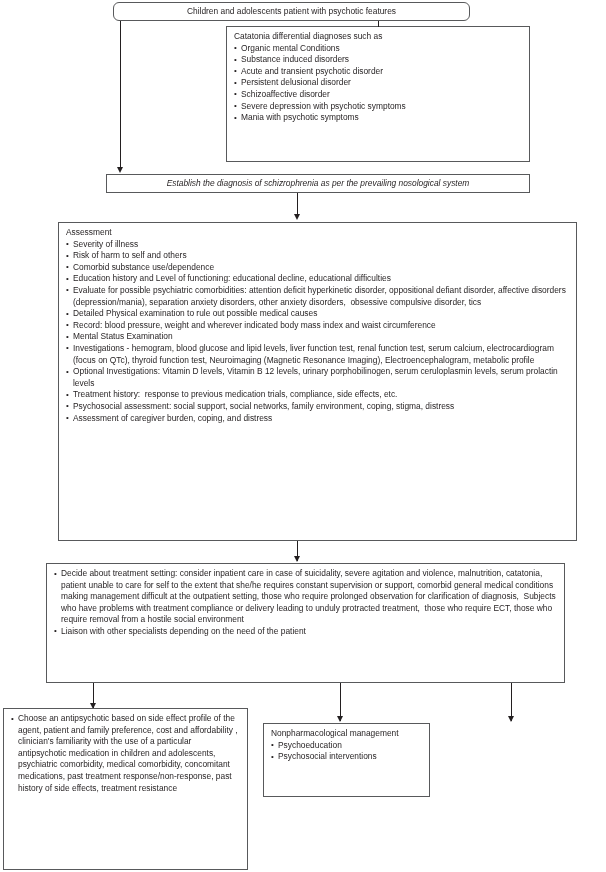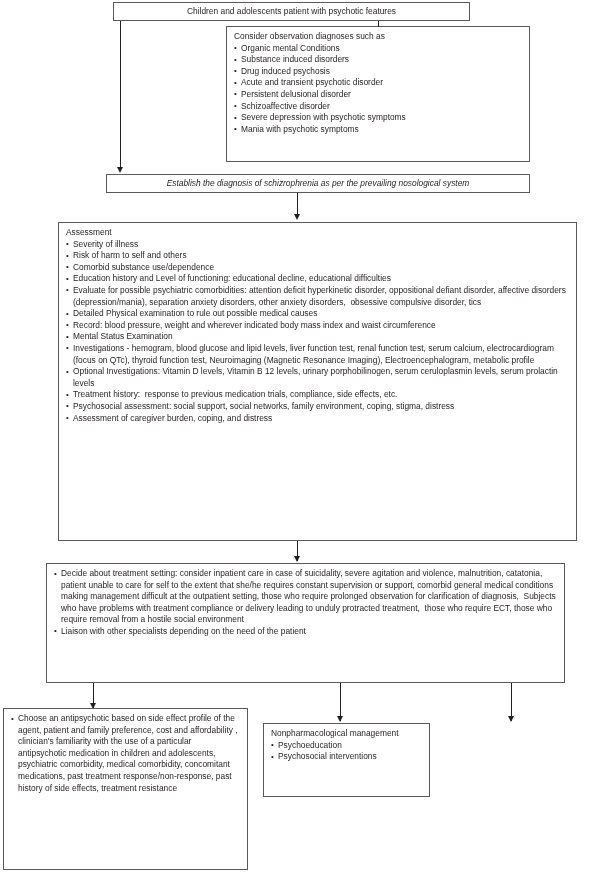--- a/index.html
+++ b/index.html
@@ -66,30 +66,29 @@
     border-left: 3.5px solid transparent;
     border-right: 3.5px solid transparent;
     border-top: 6px solid #231f20;
   }
 </style>
 </head>
 <body>
 
 <div id="canvas">
 
-  <div class="box center-text" style="left:113px; top:2px; width:357px; height:19px;">
+  <div class="box center-text" style="left:113px; top:2px; width:357px; height:19px;border-radius:6px;">
     <span class="hdr">Children and adolescents patient with psychotic features</span>
   </div>
 
   <div class="box" style="left:226px; top:26px; width:304px; height:136px;">
-    <span class="hdr">Consider observation diagnoses such as</span>
+    <span class="hdr">Catatonia differential diagnoses such as</span>
     <ul>
       <li>Organic mental Conditions</li>
       <li>Substance induced disorders</li>
-      <li>Drug induced psychosis</li>
       <li>Acute and transient psychotic disorder</li>
       <li>Persistent delusional disorder</li>
       <li>Schizoaffective disorder</li>
       <li>Severe depression with psychotic symptoms</li>
       <li>Mania with psychotic symptoms</li>
     </ul>
   </div>
 
   <div class="vline" style="left:120px; top:21px; height:148px;"></div>
   <div class="arrowhead" style="left:117px; top:167px;"></div>

